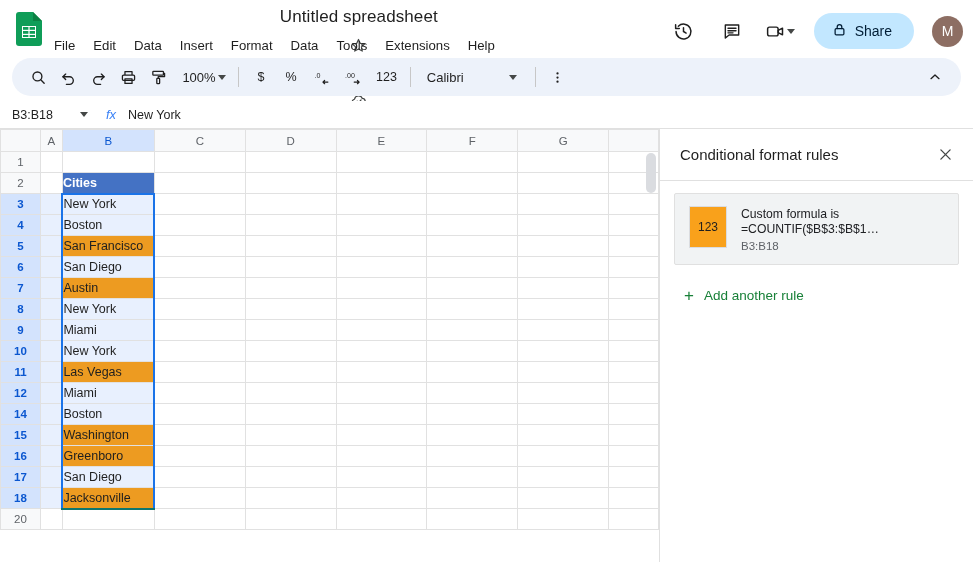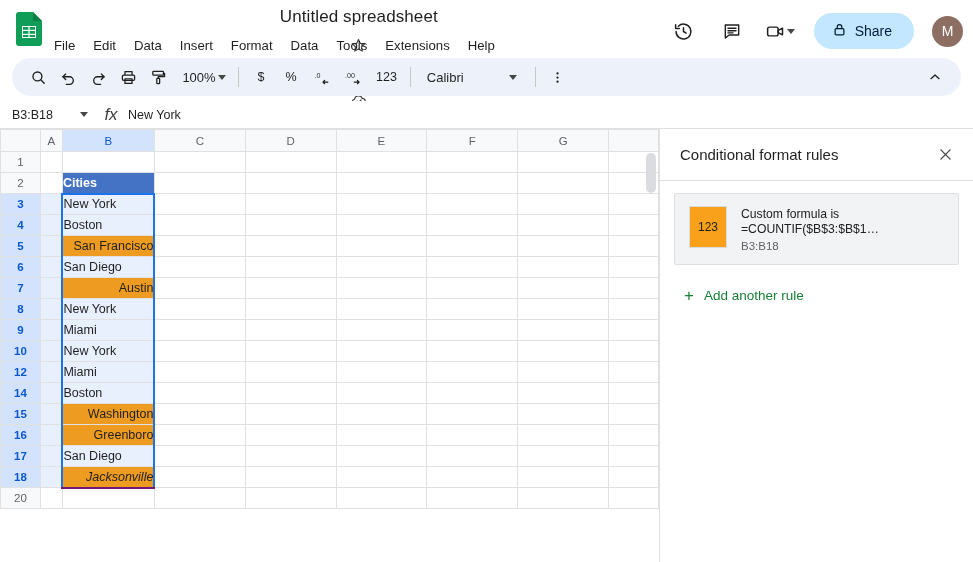--- a/index.html
+++ b/index.html
@@ -46,45 +46,45 @@
   .tb-sep { width: 1px; height: 20px; background: #c7c7c7; margin: 0 6px; }
   .tb-spacer { flex: 1 1 auto; }
   .dcaret { width: 0; height: 0; border-left: 4px solid transparent; border-right: 4px solid transparent;
             border-top: 5px solid #444746; }
 
   
   .fbar { height: 28px; display: flex; align-items: center; border-bottom: 1px solid #e0e0e0;
           background: #fff; flex: 0 0 auto; margin-top: 5px; }
   .namebox { width: 96px; display: flex; align-items: center; justify-content: space-between;
              padding: 0 8px 0 12px; font-size: 12.5px; color: #1f1f1f; cursor: pointer; }
-  .fx { width: 30px; text-align: center; font-size: 17px; font-style: italic; color: #404040; cursor: pointer; }
+  .fx { width: 30px; text-align: center; font-size: 13px; font-style: italic; color: #3b82f6; cursor: pointer; }
   .finput { flex: 1 1 auto; font-size: 12.5px; color: #1f1f1f; padding-left: 2px; }
 
   
   .body { flex: 1 1 auto; display: flex; min-height: 0; }
   .grid-area { position: relative; width: 660px; flex: 0 0 auto; overflow: hidden; background: #fff;
                border-right: 1px solid #e0e0e0; }
   table.grid { border-collapse: collapse; table-layout: fixed; }
   table.grid td, table.grid th { border: 1px solid #e1e1e1; font-weight: normal; padding: 0; }
 
   th.corner { width: 40px; height: 22px; background: #f8f9fa; border-left: none; }
   th.colh { height: 22px; background: #f8f9fa; font-size: 11.5px; color: #5f6368;
             text-align: center; cursor: pointer; }
   th.colh.sel { background: #d3e3fd; color: #0b57d0; }
   td.rowh { width: 40px; height: 21px; background: #f8f9fa; font-size: 11.5px; color: #5f6368;
             text-align: center; border-left: none; cursor: pointer; }
   td.rowh.sel { background: #d3e3fd; color: #0b57d0; font-weight: bold; }
   td.cell { height: 21px; font-size: 12.5px; color: #1f1f1f; padding: 0 3px 0 4px;
             white-space: nowrap; overflow: hidden; }
   td.cell.selbg { background: #e8f0fe; }
   td.cell.hdr { background: #4472c4; color: #ffffff; font-weight: bold; }
-  td.cell.hl { background: #ed9b21; color: #1f1f1f; text-align: right; }
+  td.cell.hl { background: #ed9b21; color: #1f1f1f; }
   td.cell.selbox { border-left: 2px solid #1a73e8; border-right: 2px solid #1a73e8; }
   td.cell.seltop { border-top: 2px solid #1a73e8; }
-  td.cell.selbot { border-bottom: 2px solid #701a75; font-style: italic; }
+  td.cell.selbot { border-bottom: 2px solid #0f766e; }
   .vscroll { position: absolute; right: 3px; top: 24px; width: 10px; height: 420px; }
   .vthumb { position: absolute; top: 0; left: 0; width: 10px; height: 40px; border-radius: 5px;
             background: #dadce0; cursor: pointer; }
 
   
   .panel { flex: 1 1 auto; background: #fff; display: flex; flex-direction: column; min-width: 0; }
   .panel-head { height: 52px; display: flex; align-items: center; justify-content: space-between;
                 padding: 0 12px 0 20px; border-bottom: 1px solid #e0e0e0; flex: 0 0 auto; }
   .panel-title { font-size: 15px; color: #1f1f1f; }
   .close-x { width: 32px; height: 32px; border-radius: 50%; display: flex; align-items: center;
@@ -400,20 +400,31 @@
             <td class="cell selbg"></td>
             <td class="cell selbg selbox">New York</td>
             <td class="cell"></td>
             <td class="cell"></td>
             <td class="cell"></td>
             <td class="cell"></td>
             <td class="cell"></td>
             <td class="cell"></td>
           </tr>
           <tr>
+            <td class="rowh sel">11</td>
+            <td class="cell selbg"></td>
+            <td class="cell hl selbox">Las Vegas</td>
+            <td class="cell"></td>
+            <td class="cell"></td>
+            <td class="cell"></td>
+            <td class="cell"></td>
+            <td class="cell"></td>
+            <td class="cell"></td>
+          </tr>
+          <tr>
             <td class="rowh sel">12</td>
             <td class="cell selbg"></td>
             <td class="cell selbg selbox">Miami</td>
             <td class="cell"></td>
             <td class="cell"></td>
             <td class="cell"></td>
             <td class="cell"></td>
             <td class="cell"></td>
             <td class="cell"></td>
           </tr>

